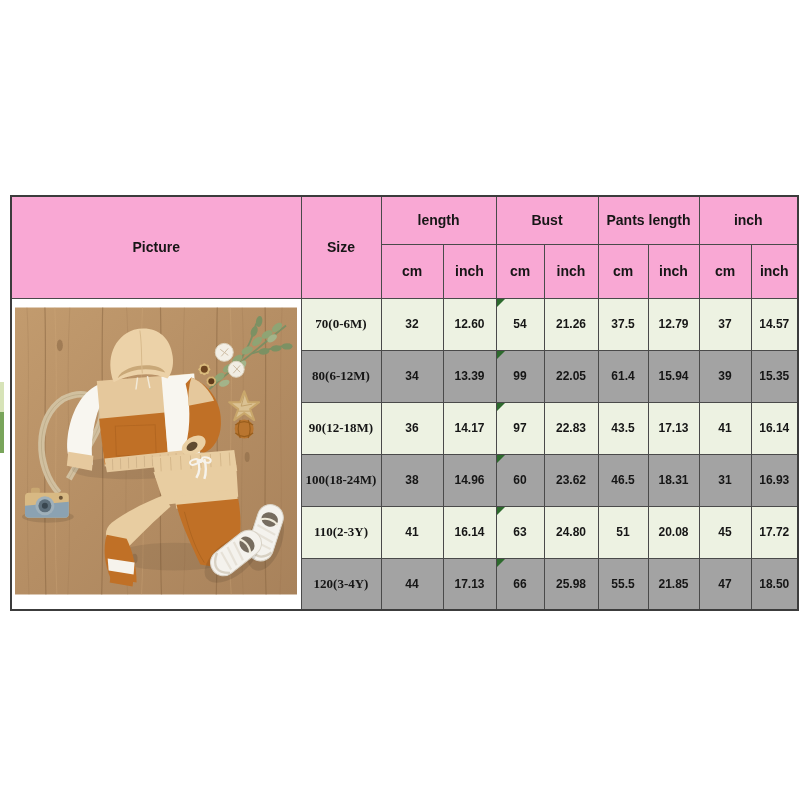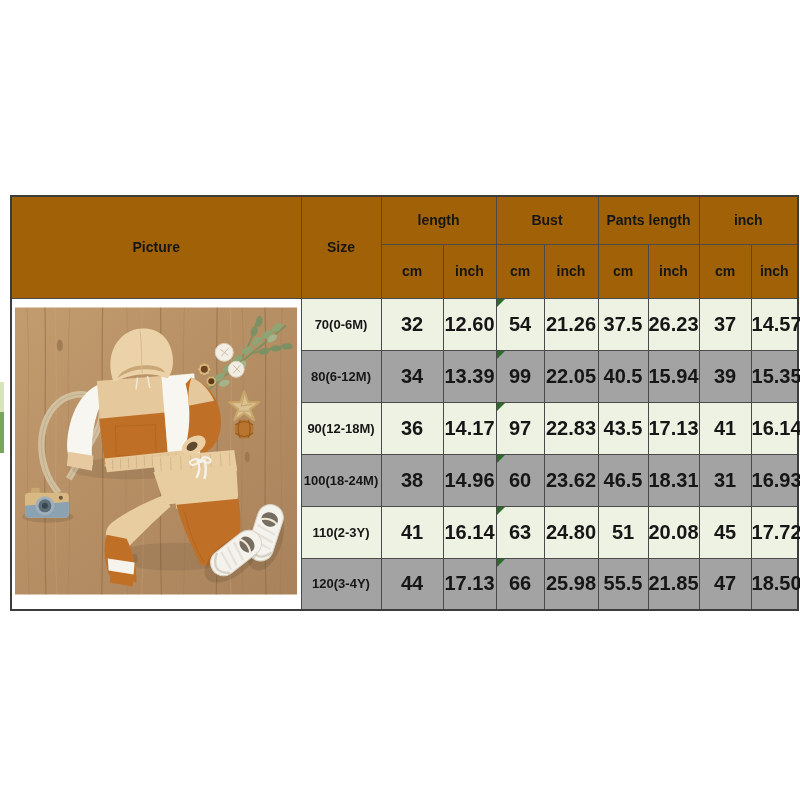--- a/index.html
+++ b/index.html
@@ -1,28 +1,28 @@
 <!DOCTYPE html>
 <html><head>
 <meta charset="utf-8">
 <style>
   html,body{margin:0;padding:0;background:#ffffff;}
   body{width:800px;height:800px;position:relative;font-family:"Liberation Sans",sans-serif;color:#141414;}
 
   .sheet{position:absolute;left:10px;top:195px;}
   table{border-collapse:collapse;table-layout:fixed;width:787px;border:2px solid #3c3c3c;}
   th,td{border:1px solid #4a4a4a;text-align:center;vertical-align:middle;padding:0;color:#161616;}
-  thead th{background:#a16207;font-weight:700;font-size:14px;}
+  thead th{background:#f9a8d4;font-weight:700;font-size:14px;}
   tr.h1{height:48px;}
   tr.h2{height:54px;}
   tbody tr{height:52px;}
-  tbody td{font-weight:700;font-size:20px;}
+  tbody td{font-weight:700;font-size:12px;}
   tbody tr.base td{background:#edf2e2;}
   tbody tr.alt td{background:#a3a3a3;}
-  td.size-col{font-size:13px;white-space:nowrap;}
+  td.size-col{font-size:13px;white-space:nowrap;font-family:Liberation Serif, serif;}
   tbody tr.base td.photo, tbody tr.alt td.photo{background:#ffffff;vertical-align:top;padding:8px 2px 0 2px;}
   td.flag{position:relative;margin-top:33px;}
   td.flag::before{content:"";position:absolute;top:0;left:0;width:0;height:0;
     border-top:8px solid #2d6a2d;border-right:8px solid transparent;}
   svg{display:block;margin:0 auto;}
 
   
   .sliver-a{position:absolute;left:0;top:382px;width:4px;height:30px;background:#d7e3b8;}
   .sliver-b{position:absolute;left:0;top:412px;width:4px;height:41px;background:#79a55b;}
 </style>
@@ -248,31 +248,31 @@
               <use href="#shoe" transform="translate(221,247) rotate(52)"></use>
             </g>
           </svg>
         </td>
         <td class="size-col">70(0-6M)</td>
         <td>32</td>
         <td>12.60</td>
         <td class="flag">54</td>
         <td>21.26</td>
         <td>37.5</td>
-        <td>26.23</td>
+        <td>12.79</td>
         <td>37</td>
         <td>14.57</td>
       </tr>
       <tr class="alt">
         <td class="size-col">80(6-12M)</td>
         <td>34</td>
         <td>13.39</td>
         <td class="flag">99</td>
         <td>22.05</td>
-        <td>40.5</td>
+        <td>61.4</td>
         <td>15.94</td>
         <td>39</td>
         <td>15.35</td>
       </tr>
       <tr class="base">
         <td class="size-col">90(12-18M)</td>
         <td>36</td>
         <td>14.17</td>
         <td class="flag">97</td>
         <td>22.83</td>

